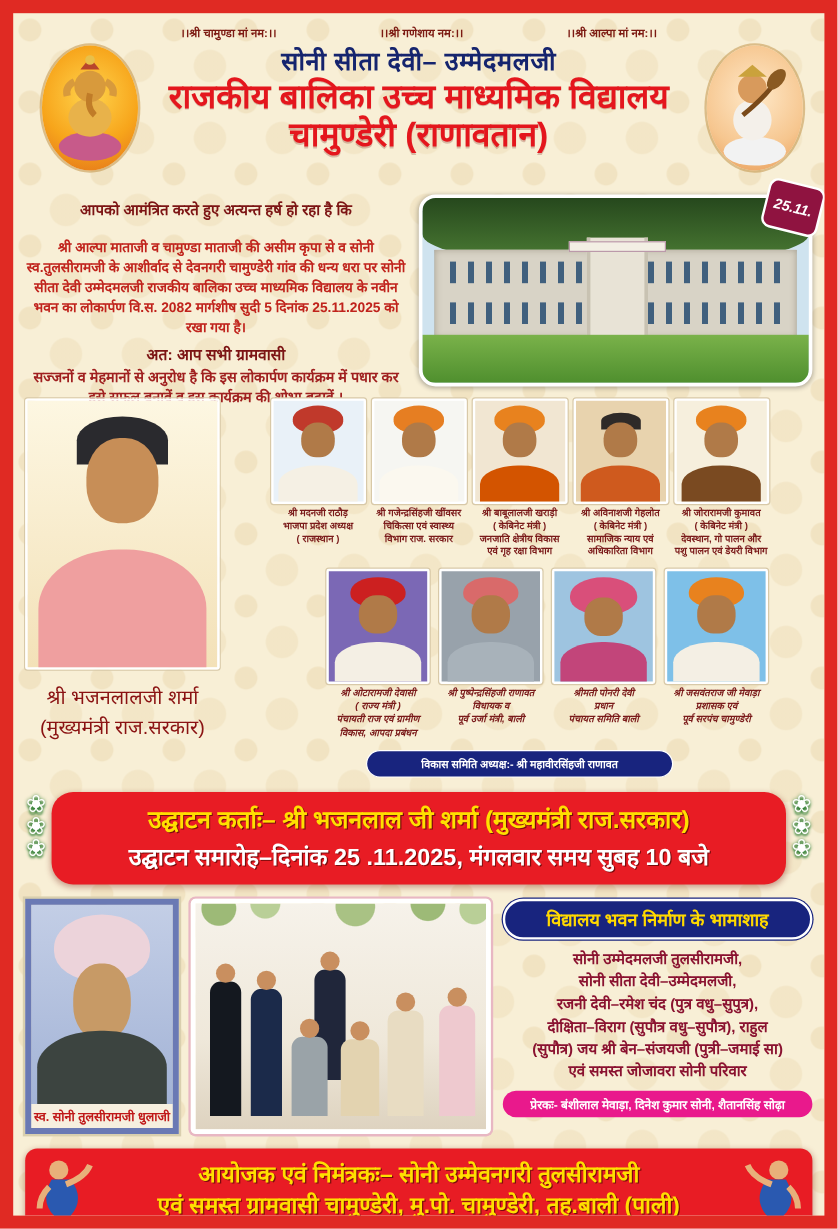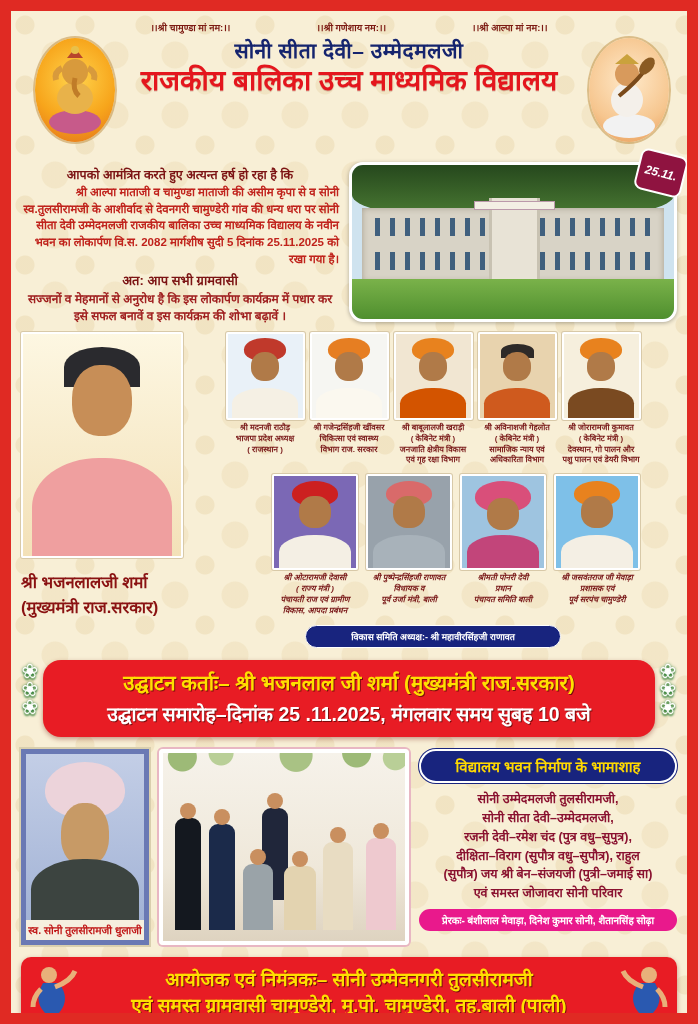--- a/index.html
+++ b/index.html
@@ -31,21 +31,21 @@
   .deity.right { right:8px; background:radial-gradient(circle at 50% 40%, #ffe9c9 0%, #f6c68f 60%, #e89a55 100%); }
   .deity svg { width:100%; height:100%; }
   .titles { text-align:center; padding:0 95px; }
   .t1 { font-size:21px; font-weight:bold; color:#15246e; letter-spacing:.5px; }
   .t2 { font-size:28px; font-weight:bold; color:#e4161d; line-height:1.22; text-shadow:0 1px 0 rgba(120,20,10,.25); }
   .t3 { font-size:28px; font-weight:bold; color:#e4161d; line-height:1.1; text-shadow:0 1px 0 rgba(120,20,10,.25); }
   
   .invite-row { display:flex; gap:10px; margin-top:8px; height:160px; }
   .invite-text { width:318px; text-align:center; }
   .inv-intro { font-size:12.5px; font-weight:bold; color:#7c1414; margin-top:4px; }
-  .inv-body { font-size:11.5px; font-weight:bold; color:#c0231c; line-height:1.45; margin-top:1px;text-align:right; }
+  .inv-body { font-size:11.5px; font-weight:bold; color:#c0231c; line-height:1.45; margin-top:16px; }
   .inv-sub { font-size:13px; font-weight:bold; color:#7c1414; margin-top:4px; }
   .inv-close { font-size:12px; font-weight:bold; color:#a02020; line-height:1.4; margin-top:2px; }
   
   .bphoto { position:relative; flex:1; border-radius:14px; overflow:visible; }
   .bframe { position:absolute; inset:0; border-radius:14px; overflow:hidden; border:3px solid #fff; box-shadow:0 1px 4px rgba(0,0,0,.3); background:#cfe3ef; }
   .trees { position:absolute; top:0; left:0; right:0; height:34%; background:linear-gradient(#26481d,#4a7a33); border-radius:0 0 30% 30%/0 0 22px 22px; }
   .bld { position:absolute; left:3%; right:3%; top:28%; height:48%; background:#d8d3c6; box-shadow:inset 0 0 6px rgba(90,80,60,.4); }
   .band { position:absolute; left:2%; right:2%; height:24%; background:repeating-linear-gradient(90deg, transparent 0 7px, #40607e 7px 12px, transparent 12px 15px); }
   .band.f1 { top:14%; } .band.f2 { top:60%; }
   .tower { position:absolute; left:42%; width:17%; top:-14%; height:114%; background:#e8e3d6; border-left:3px solid #c8c2b2; border-right:3px solid #c8c2b2; }
@@ -54,21 +54,21 @@
   .badge {
     position:absolute; top:-10px; right:-8px; width:48px; height:42px; background:#8f1340;
     border:2px solid #fff; border-radius:8px; transform:rotate(14deg); z-index:3;
     display:flex; align-items:center; justify-content:center;
     color:#fff; font-weight:bold; font-style:italic; font-size:12px;
   }
   
   .officials { display:flex; margin-top:10px; }
   .cm-col { width:168px; flex:none; padding-right:6px; }
   .cm-photo { position:relative; width:162px; height:226px; border:3px solid #fff; box-shadow:0 0 0 1px #d8c9a8; background:linear-gradient(#fdf7e2,#f3e1b8); overflow:hidden; }
-  .cm-caption { margin-top:12px; font-size:16.5px; font-weight:bold; color:#8a1212; line-height:1.5; white-space:pre-line; }
+  .cm-caption { margin-top:12px; font-size:16.5px; font-weight:normal; color:#8a1212; text-align:center; line-height:1.5; white-space:pre-line; }
   .off-grid { flex:1; }
   .row1 { display:flex; gap:5px; justify-content:center; }
   .cell1 { width:79px; text-align:center; }
   .cell1 .portrait { width:100%; height:88px; }
   .row2 { display:flex; gap:8px; justify-content:center; margin-top:8px; padding-left:46px; }
   .cell2 { width:86px; text-align:center;font-style:italic; }
   .cell2 .portrait { width:100%; height:96px; }
   .cap { font-size:8px; font-weight:bold; color:#7a1a1a; line-height:1.35; margin-top:3px; white-space:pre-line; }
   .portrait { position:relative; overflow:hidden; border:2px solid #fff; box-shadow:0 0 0 1px #d8c9a8; border-radius:2px; background:var(--bg,#e8eef5); }
   .portrait .turban { position:absolute; left:22%; top:5%; width:56%; height:27%; border-radius:50% 50% 44% 44%; background:var(--tb,#c0392b); }
@@ -138,20 +138,21 @@
         <path d="M40 40 q-3 12 4 18" stroke="#c07c28" stroke-width="5" fill="none"></path>
         <path d="M27 30 q-8 4 -6 12" stroke="#d89a3c" stroke-width="6" fill="none"></path>
         <path d="M53 30 q8 4 6 12" stroke="#d89a3c" stroke-width="6" fill="none"></path>
         <path d="M32 20 l8 -10 l8 10 z" fill="#b8452c"></path>
         <circle cx="40" cy="12" r="4" fill="#e8c04a"></circle>
       </svg>
     </div>
     <div class="titles">
       <div class="t1">सोनी सीता देवी– उम्मेदमलजी</div>
       <div class="t2">राजकीय बालिका उच्च माध्यमिक विद्यालय</div>
+      <div class="t3">चामुण्डेरी (राणावतान)</div>
     </div>
     <div class="deity right">
       <svg viewBox="0 0 80 104">
         <ellipse cx="40" cy="88" rx="26" ry="12" fill="#f2f2f2"></ellipse>
         <ellipse cx="38" cy="62" rx="16" ry="17" fill="#f4f0ea"></ellipse>
         <circle cx="38" cy="36" r="12" fill="#d89a5c"></circle>
         <path d="M26 26 l12 -10 l12 10 z" fill="#caa23c"></path>
         <path d="M30 58 q22 -18 28 -30" stroke="#7a4a1a" stroke-width="4" fill="none"></path>
         <ellipse cx="58" cy="28" rx="6" ry="10" fill="#8a5a22" transform="rotate(40 58 28)"></ellipse>
       </svg>

